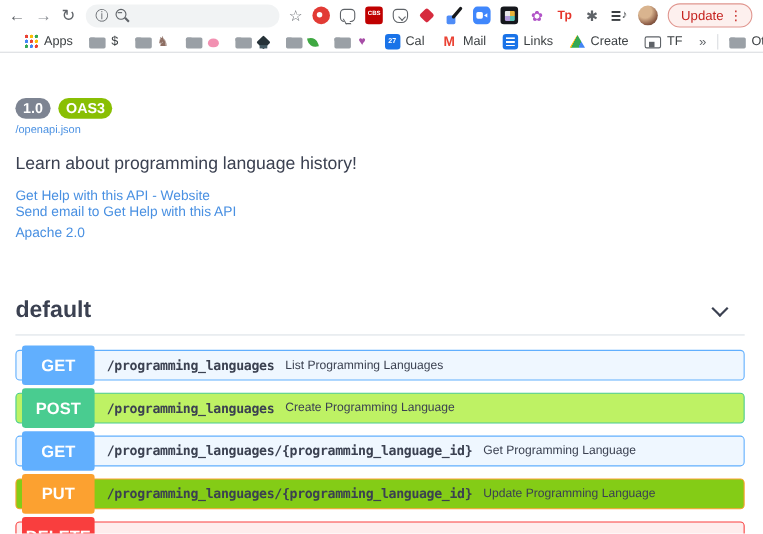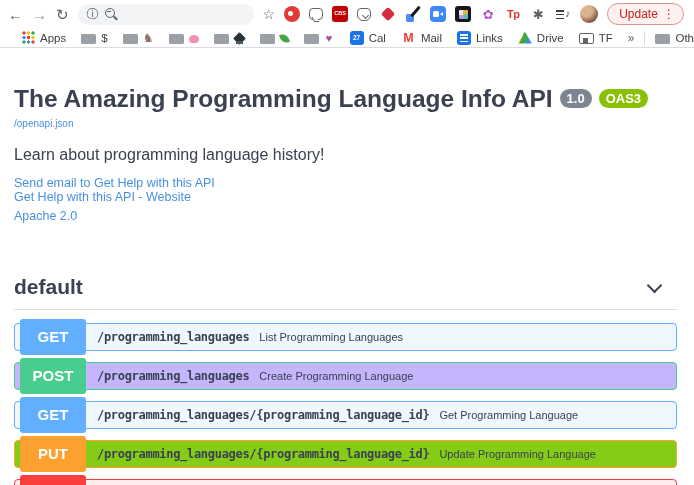--- a/index.html
+++ b/index.html
@@ -177,65 +177,64 @@
       <span class="bm-item">
         <span class="bm-icon i-gmail-m">M</span>
         <span class="bm-label">Mail</span>
       </span>
       <span class="bm-item">
         <span class="bm-icon i-links-list"></span>
         <span class="bm-label">Links</span>
       </span>
       <span class="bm-item">
         <span class="bm-icon i-drive-triangle"></span>
-        <span class="bm-label">Drive</span>
+        <span class="bm-label">Create</span>
       </span>
       <span class="bm-item">
         <span class="bm-icon i-tf-card"></span>
         <span class="bm-label">TF</span>
       </span>
     </span>
   <span class="bm-right">
     <button class="overflow-chevron">»</button>
     <span class="bm-divider"></span>
     <span class="bm-item">
       <span class="bm-icon i-folder"></span>
       <span class="bm-label">Other Bookmarks</span>
     </span>
   </span>
 </div>
 
 <div class="content">
   <h1 class="api-title">
-    <span>The Amazing Programming Language Info API</span>
     <span class="badge version">1.0</span>
     <span class="badge oas">OAS3</span>
   </h1>
   <a class="spec-link" href="#">/openapi.json</a>
 
   <div class="description">Learn about programming language history!</div>
 
   <div class="info-links">
+    <a class="info-link" href="#">Get Help with this API - Website</a>
     <a class="info-link" href="#">Send email to Get Help with this API</a>
-    <a class="info-link" href="#">Get Help with this API - Website</a>
     <a class="info-link license" href="#">Apache 2.0</a>
   </div>
 
   <div class="section-head">
     <span class="section-title">default</span>
     <button class="chevron-btn"></button>
   </div>
 
   <div class="opblocks" id="opblocks">
       <div class="opblock" style="border-color: rgb(97, 175, 254); background: rgb(239, 247, 255);">
         <span class="method" style="background: rgb(97, 175, 254);">GET</span>
         <span class="path">/programming_languages</span>
         <span class="summary">List Programming Languages</span>
       </div>
-      <div class="opblock" style="border-color: rgb(73, 204, 144); background: #c4b5fd;">
+      <div class="opblock" style="border-color: rgb(73, 204, 144); background: #bef264;">
         <span class="method" style="background: rgb(73, 204, 144);">POST</span>
         <span class="path">/programming_languages</span>
         <span class="summary">Create Programming Language</span>
       </div>
       <div class="opblock" style="border-color: rgb(97, 175, 254); background: rgb(239, 247, 255);">
         <span class="method" style="background: rgb(97, 175, 254);">GET</span>
         <span class="path">/programming_languages/{programming_language_id}</span>
         <span class="summary">Get Programming Language</span>
       </div>
       <div class="opblock" style="border-color: rgb(252, 161, 48); background: #84cc16;">

